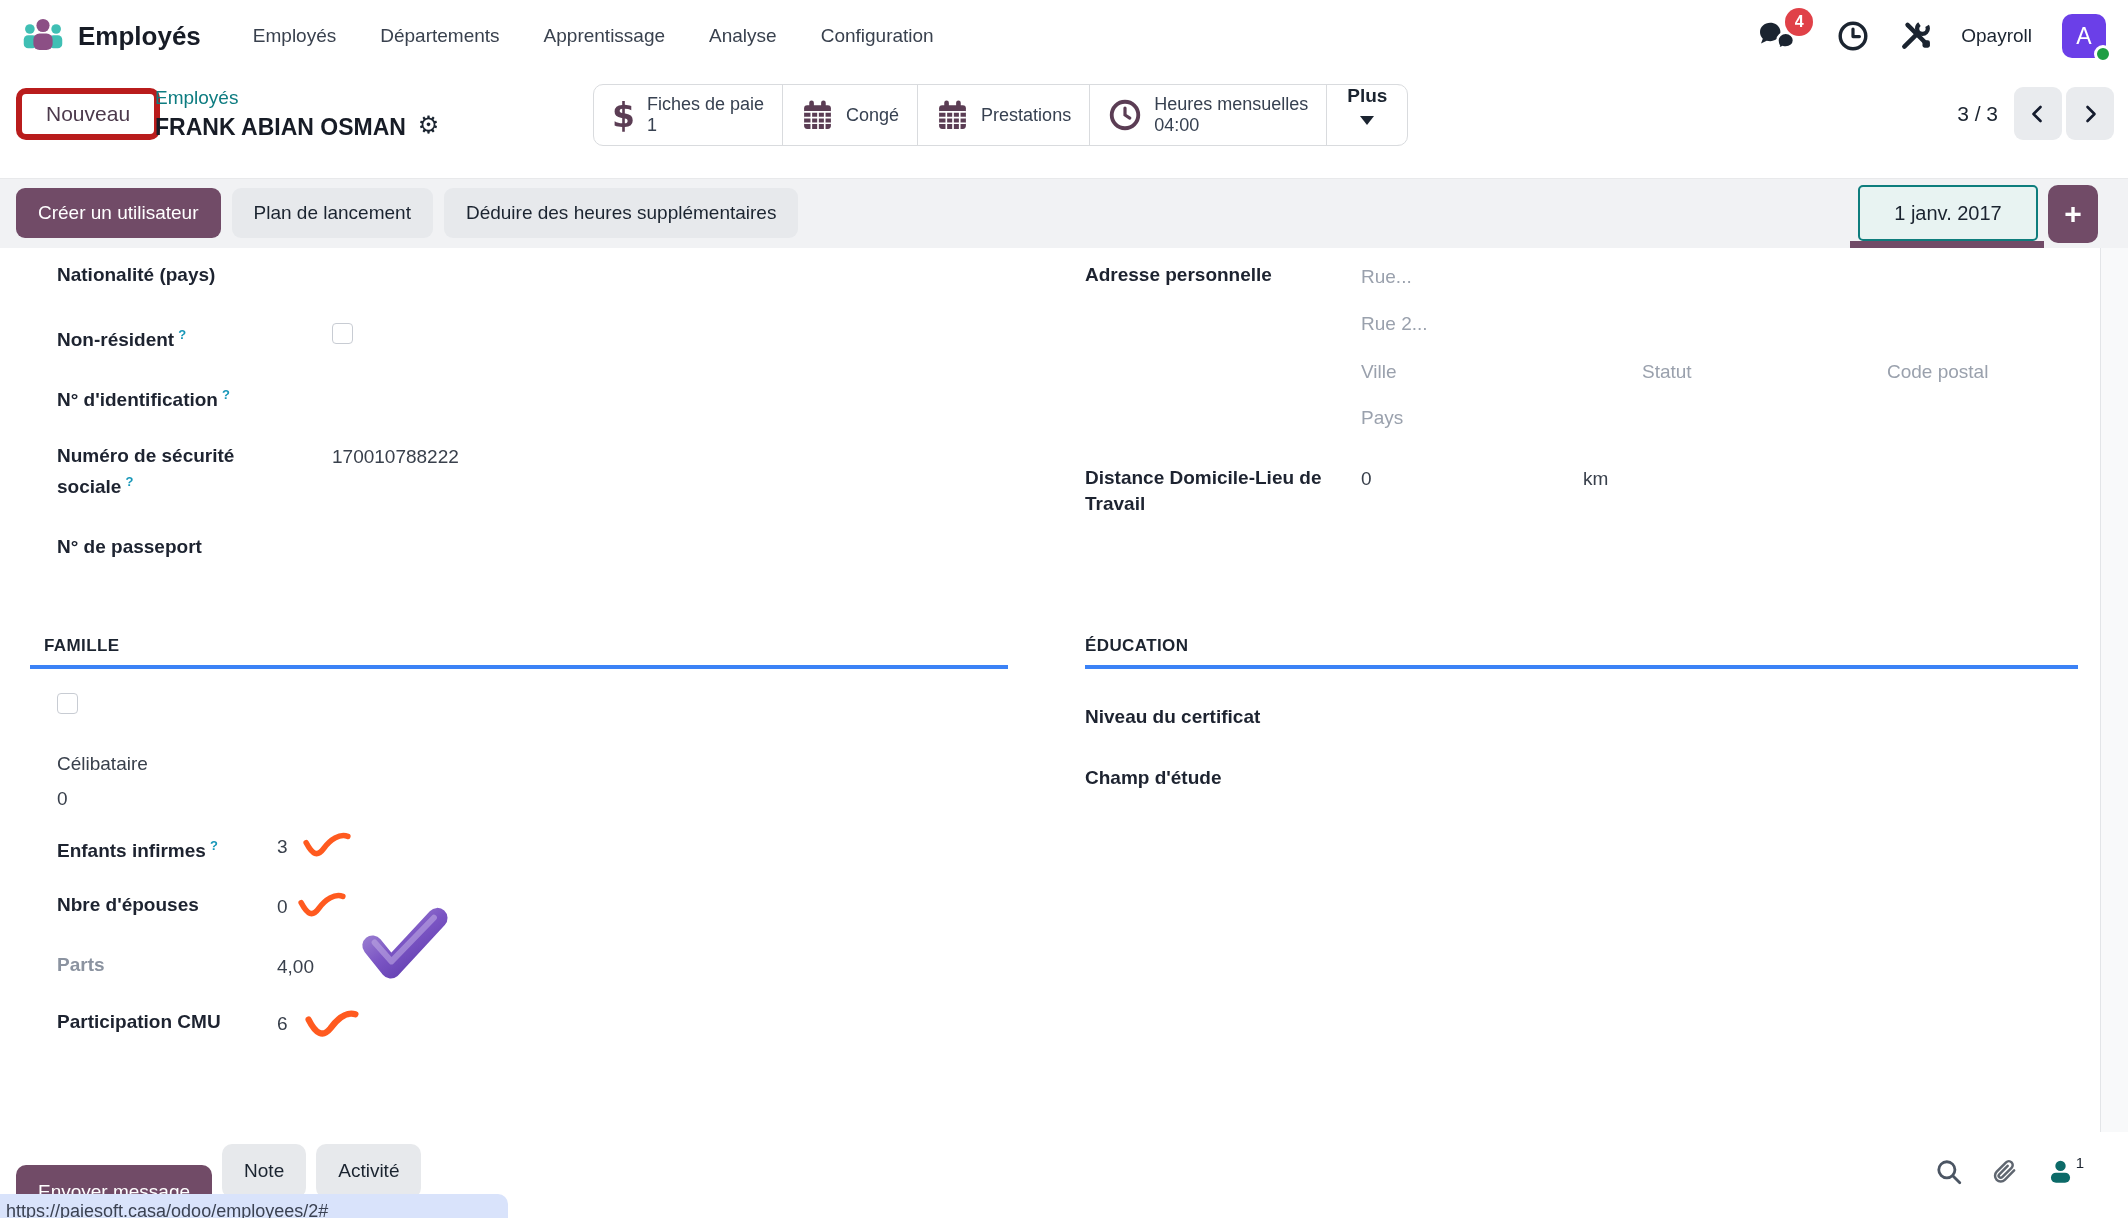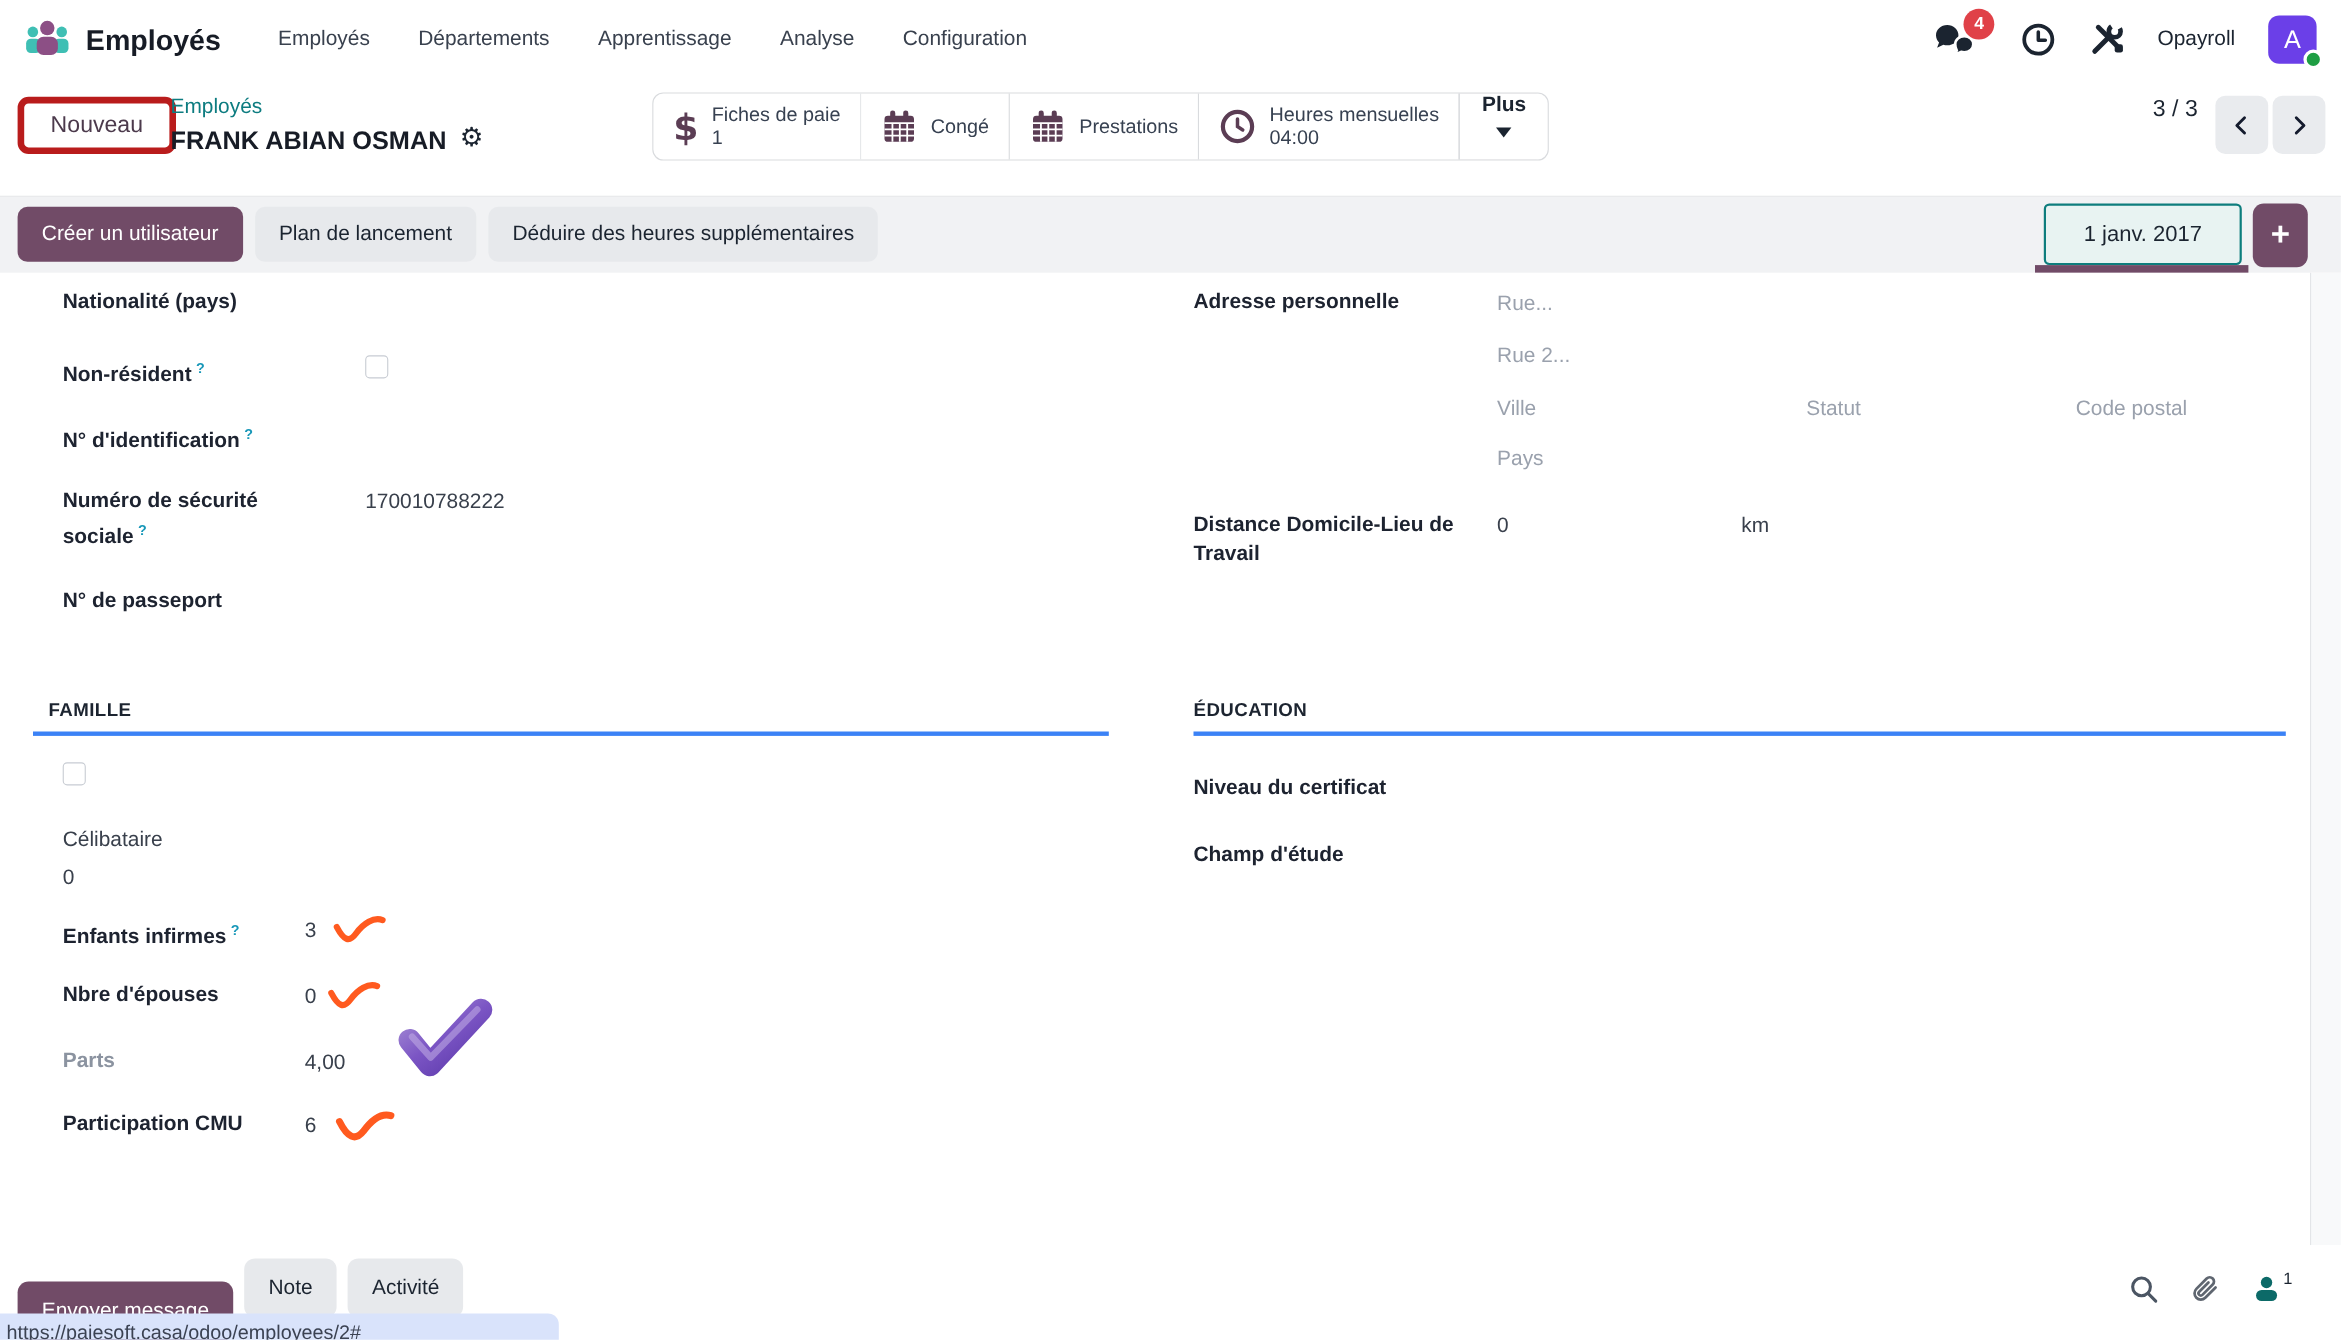--- a/index.html
+++ b/index.html
@@ -37,21 +37,21 @@
     border:1px solid #d9dbde; border-radius:10px; }
   .smart-btn { display:flex; align-items:center; gap:12px; padding:0 18px; border-right:1px solid #d9dbde;
     cursor:pointer; }
   .smart-btn:last-child { border-right:none; }
   .smart-txt { font-size:18px; color:#374151; line-height:21px; }
   .dollar { font-family:"DejaVu Sans",sans-serif; font-size:33px; font-weight:700; color:#5b3d54; line-height:33px; }
   .plus-seg { font-size:19px; font-weight:700; color:#1b2430; display:flex; align-items:center; gap:9px;
     padding:0 20px; border-radius:0 10px 10px 0; box-shadow:-1px 0 0 #d9dbde; cursor:pointer;flex-direction:column; }
   .caret { width:0; height:0; border-left:7px solid transparent; border-right:7px solid transparent;
     border-top:9px solid #1b2430; display:inline-block; }
-  .pager { position:absolute; right:14px; top:15px; display:flex; align-items:flex-start; gap:16px; }
+  .pager { position:absolute; right:14px; top:15px; display:flex; align-items:center; gap:16px; }
   .pager-txt { font-size:21px; color:#1b2430; }
   .pager-btn { width:48px; height:53px; background:#e9ebee; border-radius:9px; display:flex;
     align-items:center; justify-content:center; cursor:pointer; }
   .pager-btn + .pager-btn { margin-left:-12px; }
 
   
   .band { position:absolute; left:0; top:178px; width:2128px; height:70px; background:#f1f2f4;
     border-top:1px solid #e8e9eb; }
   .band-left { position:absolute; left:16px; top:9px; display:flex; gap:11px; }
   .btn { height:50px; padding:0 22px; border-radius:9px; font-size:19px; display:flex; align-items:center;

